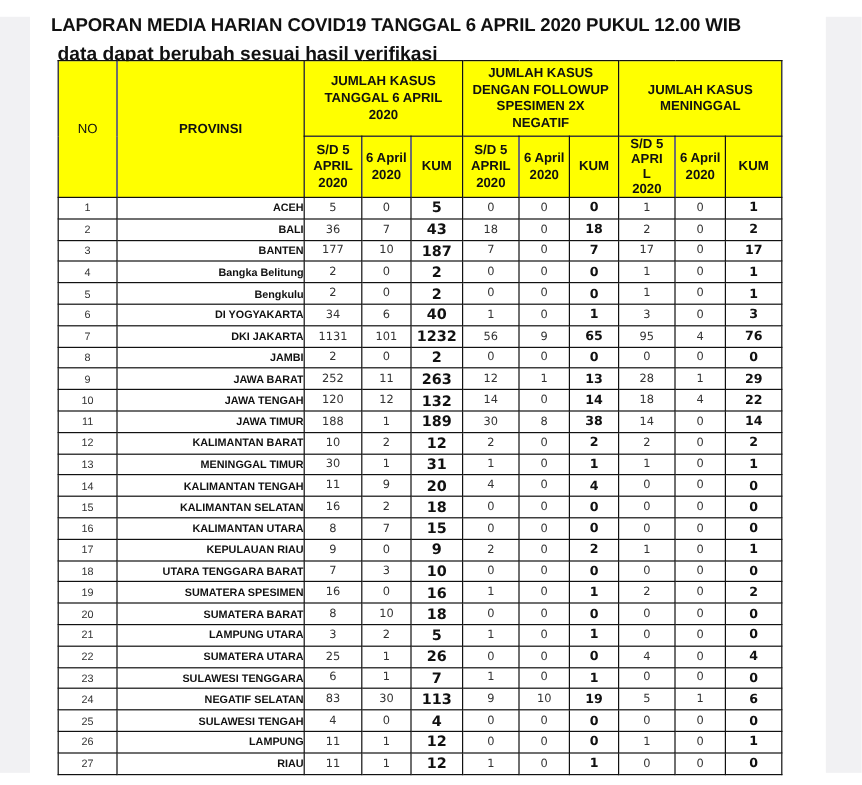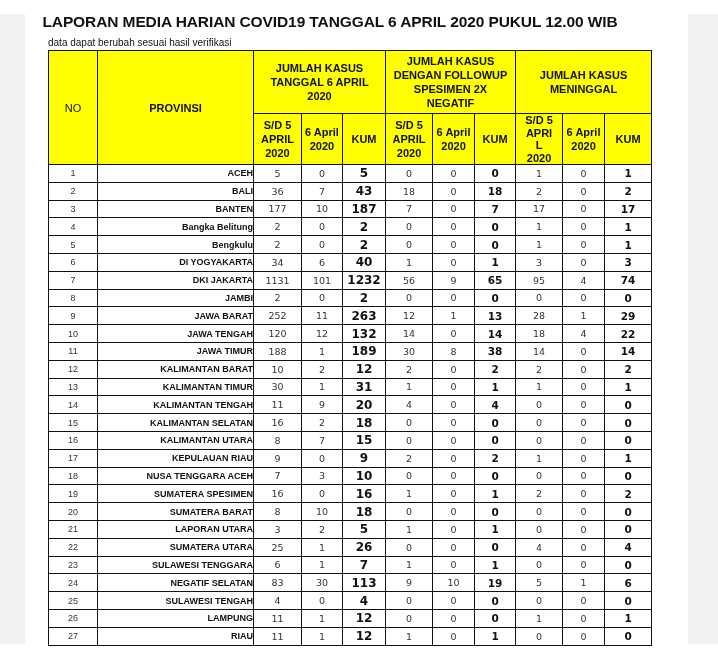--- a/index.html
+++ b/index.html
@@ -12,21 +12,21 @@
   .side-left { left: 0; }
   .side-right { right: 0; width: 30px; }
   .sheet { position: absolute; left: 25px; top: 0; width: 663px; height: 646px; background: #ffffff; }
   .title {
     position: absolute; left: 0; width: 660px; top: 13px;
     text-align: center; font-weight: bold; font-size: 15.5px; color: #111;
     letter-spacing: -0.1px;
   }
   .subtitle {
     position: absolute; left: 48px; top: 37px;
-    font-weight: normal; font-size: 10px; color: #111;
+    font-weight: bold; font-size: 16px; color: #111;
   }
   table.report {
     position: absolute; left: 48px; top: 50px;
     border-collapse: collapse; table-layout: fixed;
     width: 603px;
   }
   table.report th, table.report td {
     border: 1.3px solid #111;
     padding: 0;
     overflow: hidden;
@@ -180,21 +180,21 @@
         <td class="no">7</td>
         <td class="prov">DKI JAKARTA</td>
         <td>1131</td>
         <td>101</td>
         <td class="kum big">1232</td>
         <td>56</td>
         <td>9</td>
         <td class="kum">65</td>
         <td>95</td>
         <td>4</td>
-        <td class="kum">74</td>
+        <td class="kum">76</td>
       </tr>
       <tr>
         <td class="no">8</td>
         <td class="prov">JAMBI</td>
         <td>2</td>
         <td>0</td>
         <td class="kum big">2</td>
         <td>0</td>
         <td>0</td>
         <td class="kum">0</td>
@@ -249,21 +249,21 @@
         <td class="kum big">12</td>
         <td>2</td>
         <td>0</td>
         <td class="kum">2</td>
         <td>2</td>
         <td>0</td>
         <td class="kum">2</td>
       </tr>
       <tr>
         <td class="no">13</td>
-        <td class="prov">KALIMANTAN TIMUR</td>
+        <td class="prov">MENINGGAL TIMUR</td>
         <td>30</td>
         <td>1</td>
         <td class="kum big">31</td>
         <td>1</td>
         <td>0</td>
         <td class="kum">1</td>
         <td>1</td>
         <td>0</td>
         <td class="kum">1</td>
       </tr>
@@ -314,21 +314,21 @@
         <td class="kum big">9</td>
         <td>2</td>
         <td>0</td>
         <td class="kum">2</td>
         <td>1</td>
         <td>0</td>
         <td class="kum">1</td>
       </tr>
       <tr>
         <td class="no">18</td>
-        <td class="prov">NUSA TENGGARA ACEH</td>
+        <td class="prov">UTARA TENGGARA BARAT</td>
         <td>7</td>
         <td>3</td>
         <td class="kum big">10</td>
         <td>0</td>
         <td>0</td>
         <td class="kum">0</td>
         <td>0</td>
         <td>0</td>
         <td class="kum">0</td>
       </tr>
@@ -353,21 +353,21 @@
         <td class="kum big">18</td>
         <td>0</td>
         <td>0</td>
         <td class="kum">0</td>
         <td>0</td>
         <td>0</td>
         <td class="kum">0</td>
       </tr>
       <tr>
         <td class="no">21</td>
-        <td class="prov">LAPORAN UTARA</td>
+        <td class="prov">LAMPUNG UTARA</td>
         <td>3</td>
         <td>2</td>
         <td class="kum big">5</td>
         <td>1</td>
         <td>0</td>
         <td class="kum">1</td>
         <td>0</td>
         <td>0</td>
         <td class="kum">0</td>
       </tr>

